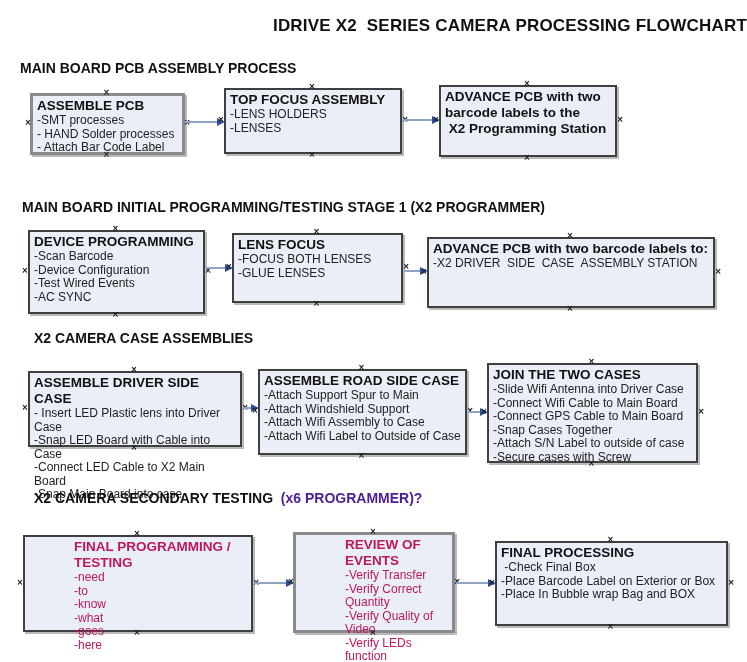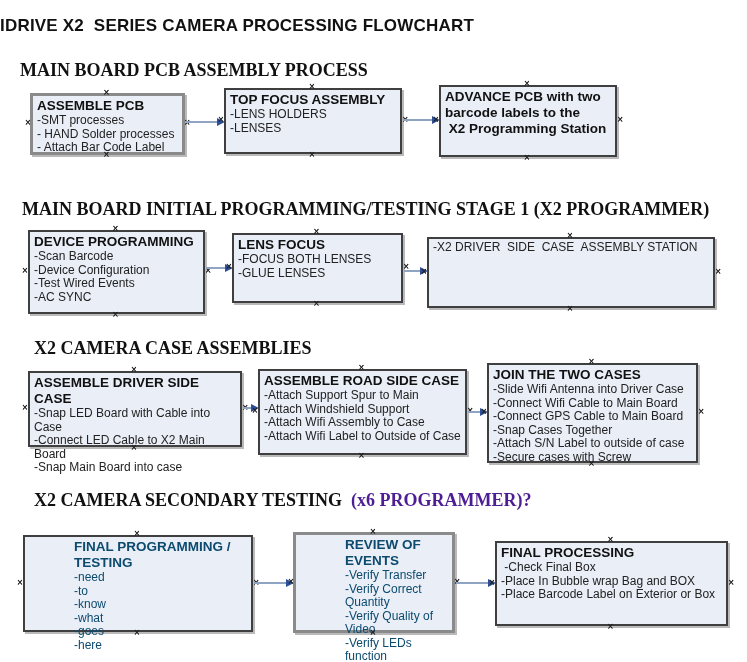--- a/index.html
+++ b/index.html
@@ -1,30 +1,30 @@
 <!DOCTYPE html>
 <html><head>
 <meta charset="utf-8">
 <style>
   html,body{margin:0;padding:0;background:#ffffff;}
   body{font-family:"Liberation Sans","DejaVu Sans",sans-serif;color:#1a1a1a;}
   #canvas{position:relative;width:747px;height:662px;background:#ffffff;overflow:hidden;}
 
-  .main-title{position:absolute;left:0;top:16px;width:747px;text-align:left;
+  .main-title{position:absolute;left:0;top:16px;width:747px;text-align:right;
     font-size:17px;font-weight:bold;letter-spacing:.2px;white-space:pre;color:#111;}
 
-  .sec{position:absolute;font-size:18px;font-weight:bold;white-space:pre;color:#111;font-family:Liberation Serif, serif;}
+  .sec{position:absolute;font-size:14px;font-weight:bold;white-space:pre;color:#111;}
   .sec .suffix{color:#4c1d95;}
 
   .box{position:absolute;background:#e9eef7;border:2px solid #3f3f3f;
     box-shadow:2px 2px 0 rgba(130,130,130,.55);padding:2px 3px 0 4px;box-sizing:border-box;}
   .box.sel{border:3px solid #8a8a8a;}
   .bt{font-size:13.5px;font-weight:bold;line-height:16px;white-space:pre-wrap;color:#111;}
   .bi{font-size:12px;line-height:13.5px;white-space:pre-wrap;color:#222;}
-  .box.redtext .bt,.box.redtext .bi{color:#0c4a6e;padding-left:45px;}
+  .box.redtext .bt,.box.redtext .bi{color:#be185d;padding-left:45px;}
 
   .h{position:absolute;font-size:10px;line-height:10px;color:#222;font-weight:normal;
     text-shadow:0 0 0 #222;}
   .ht{top:-8px;left:50%;margin-left:-4px;}
   .hb{bottom:-8px;left:50%;margin-left:-4px;}
   .hl{left:-8px;top:50%;margin-top:-6px;}
   .hr{right:-8px;top:50%;margin-top:-6px;}
 
   .arrow{position:absolute;height:2px;background:#8fa3c2;}
   .arrow::after{content:"";position:absolute;right:-2px;top:-3px;width:0;height:0;
@@ -100,31 +100,33 @@
     <div class="bi">-GLUE LENSES</div>
   </div>
 
   <div class="arrow" style="left:404px;top:270px;width:22px;"></div>
 
   <div class="box" style="left:427px;top:237px;width:288px;height:71px;">
     <span class="h ht">×</span>
     <span class="h hb">×</span>
     <span class="h hl">×</span>
     <span class="h hr">×</span>
+    <div class="bt">ADVANCE PCB with two barcode labels to:</div>
     <div class="bi">-X2 DRIVER  SIDE  CASE  ASSEMBLY STATION</div>
   </div>
 
-  <div class="sec" style="left:34px;top:338px;"><span>X2 CAMERA CASE ASSEMBLIES</span><span class="suffix"></span></div>
+  <div class="sec" style="left:34px;top:330px;"><span>X2 CAMERA CASE ASSEMBLIES</span><span class="suffix"></span></div>
 
   <div class="box" style="left:28px;top:371px;width:214px;height:76px;">
     <span class="h ht">×</span>
     <span class="h hb">×</span>
     <span class="h hl">×</span>
     <span class="h hr">×</span>
     <div class="bt">ASSEMBLE DRIVER SIDE CASE</div>
+    <div class="bi">- Insert LED Plastic lens into Driver Case</div>
     <div class="bi">-Snap LED Board with Cable into Case</div>
     <div class="bi">-Connect LED Cable to X2 Main Board</div>
     <div class="bi">-Snap Main Board into case</div>
   </div>
 
   <div class="arrow" style="left:243px;top:407px;width:14px;"></div>
 
   <div class="box" style="left:258px;top:369px;width:209px;height:86px;">
     <span class="h ht">×</span>
     <span class="h hb">×</span>
@@ -188,17 +190,17 @@
 
   <div class="arrow" style="left:456px;top:582px;width:38px;"></div>
 
   <div class="box" style="left:495px;top:541px;width:233px;height:85px;">
     <span class="h ht">×</span>
     <span class="h hb">×</span>
     <span class="h hl">×</span>
     <span class="h hr">×</span>
     <div class="bt">FINAL PROCESSING</div>
     <div class="bi"> -Check Final Box</div>
+    <div class="bi">-Place Barcode Label on Exterior or Box</div>
     <div class="bi">-Place In Bubble wrap Bag and BOX</div>
-    <div class="bi">-Place Barcode Label on Exterior or Box</div>
   </div>
 
 </div>
 
 </body></html>

